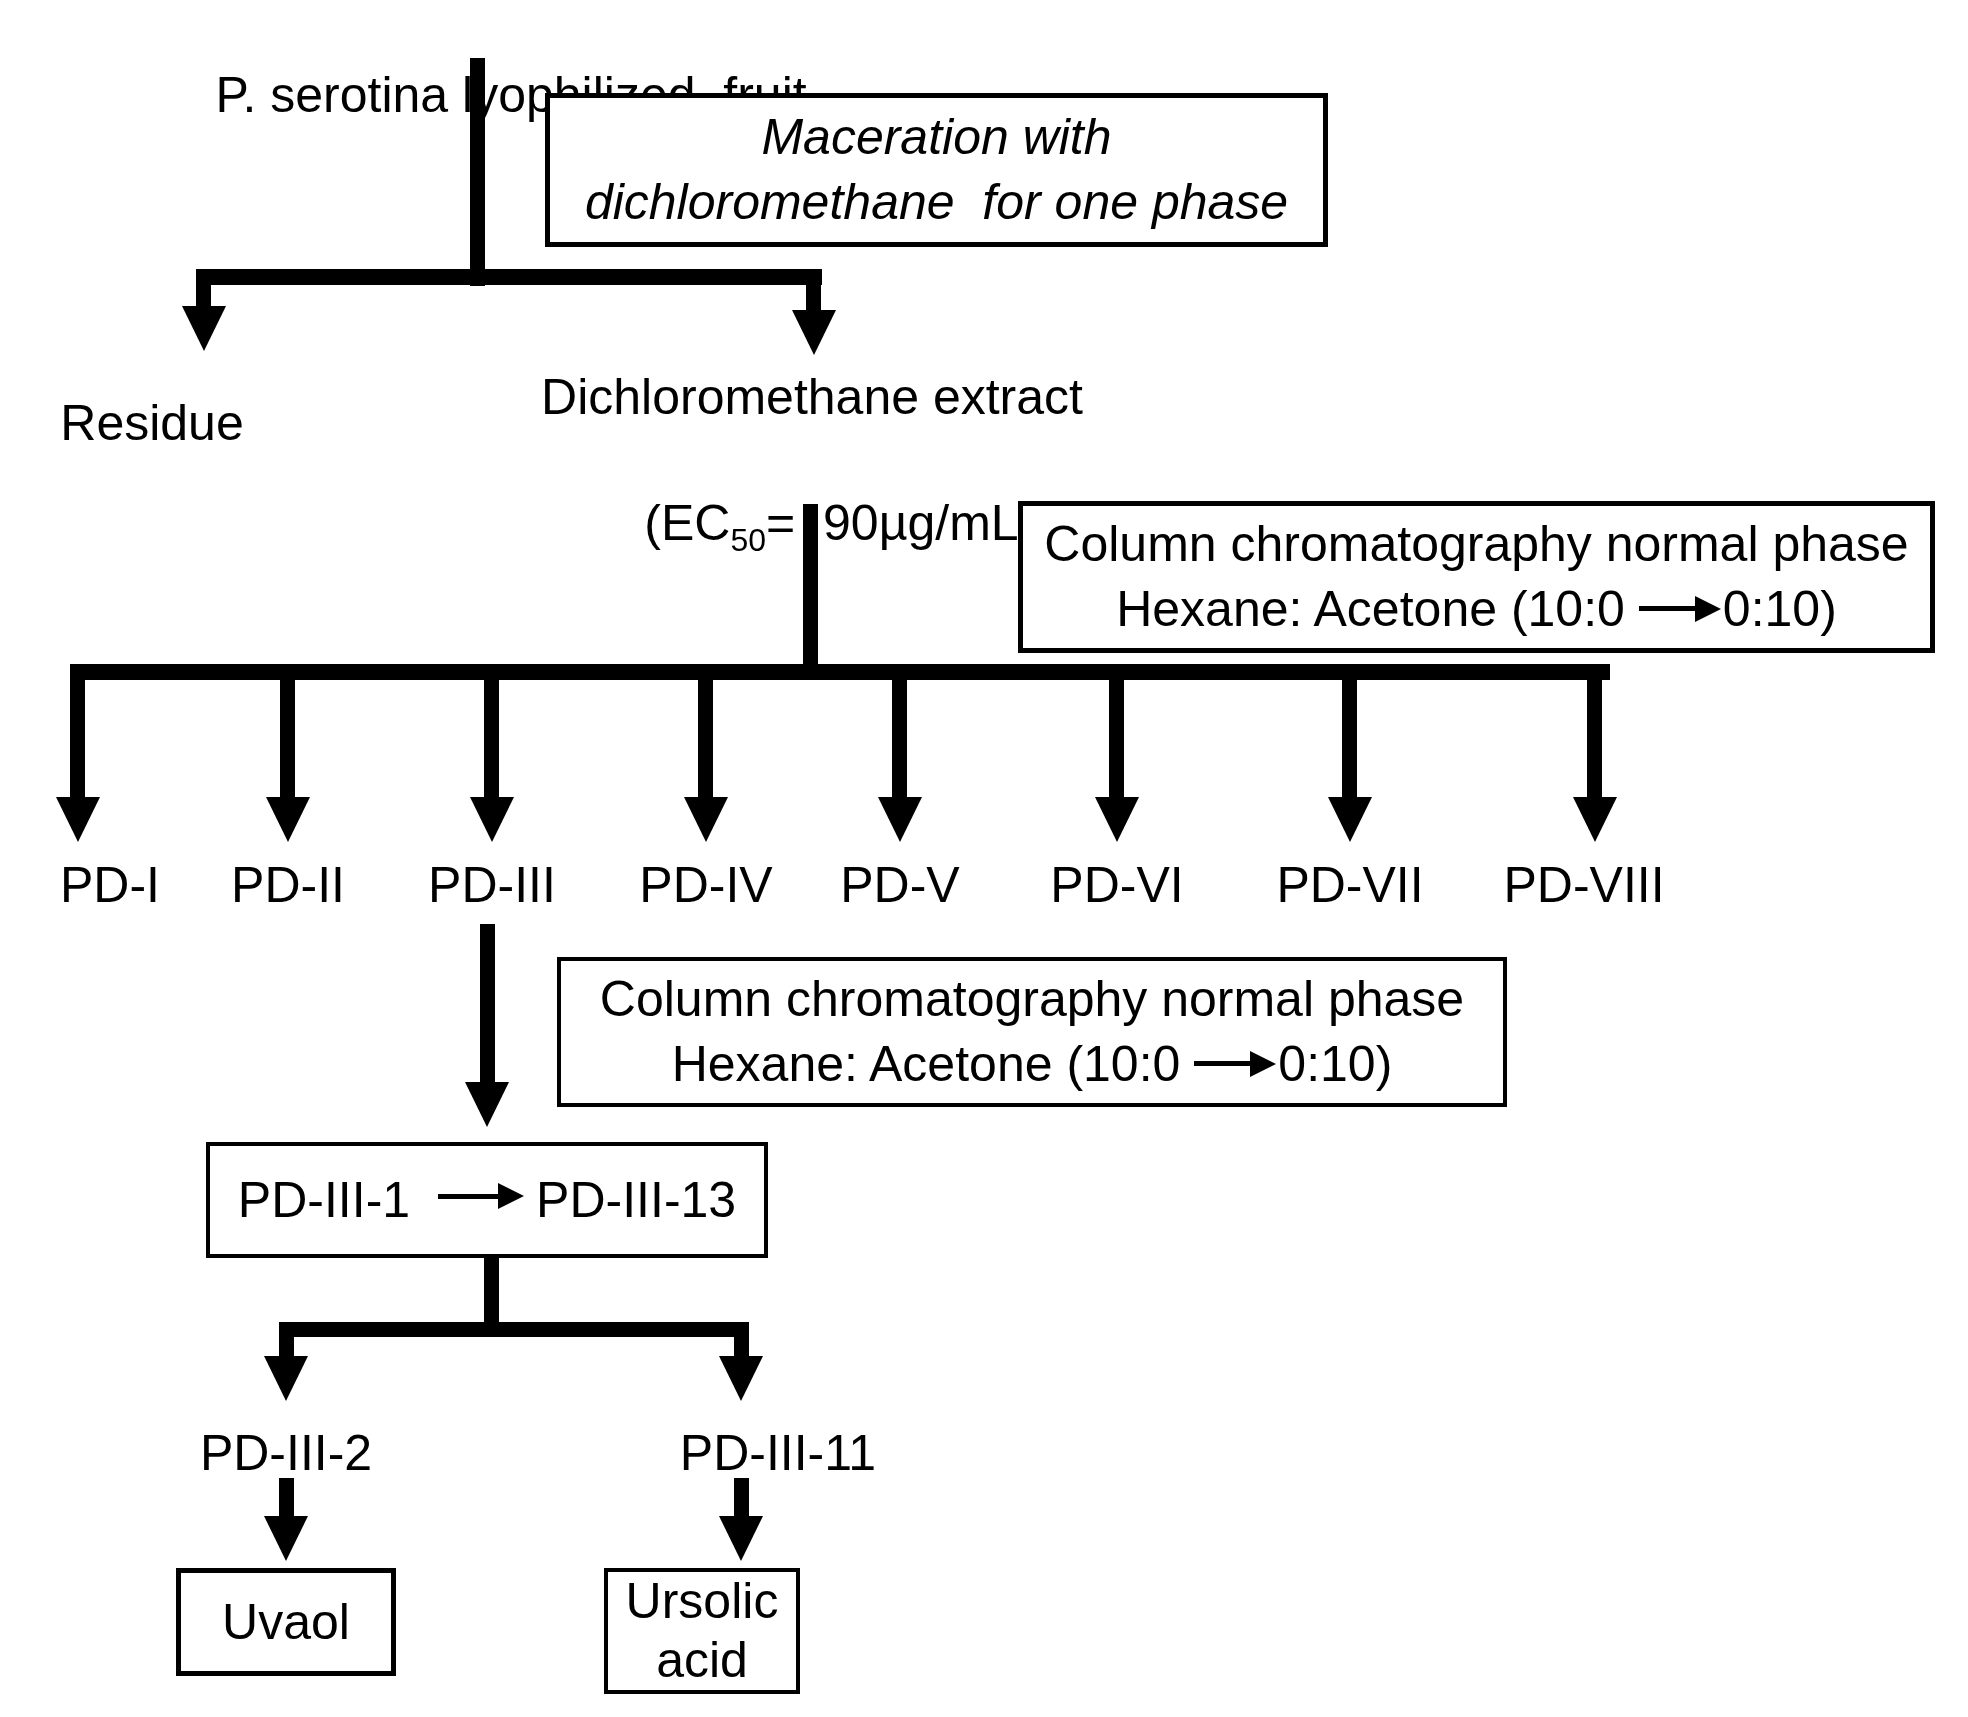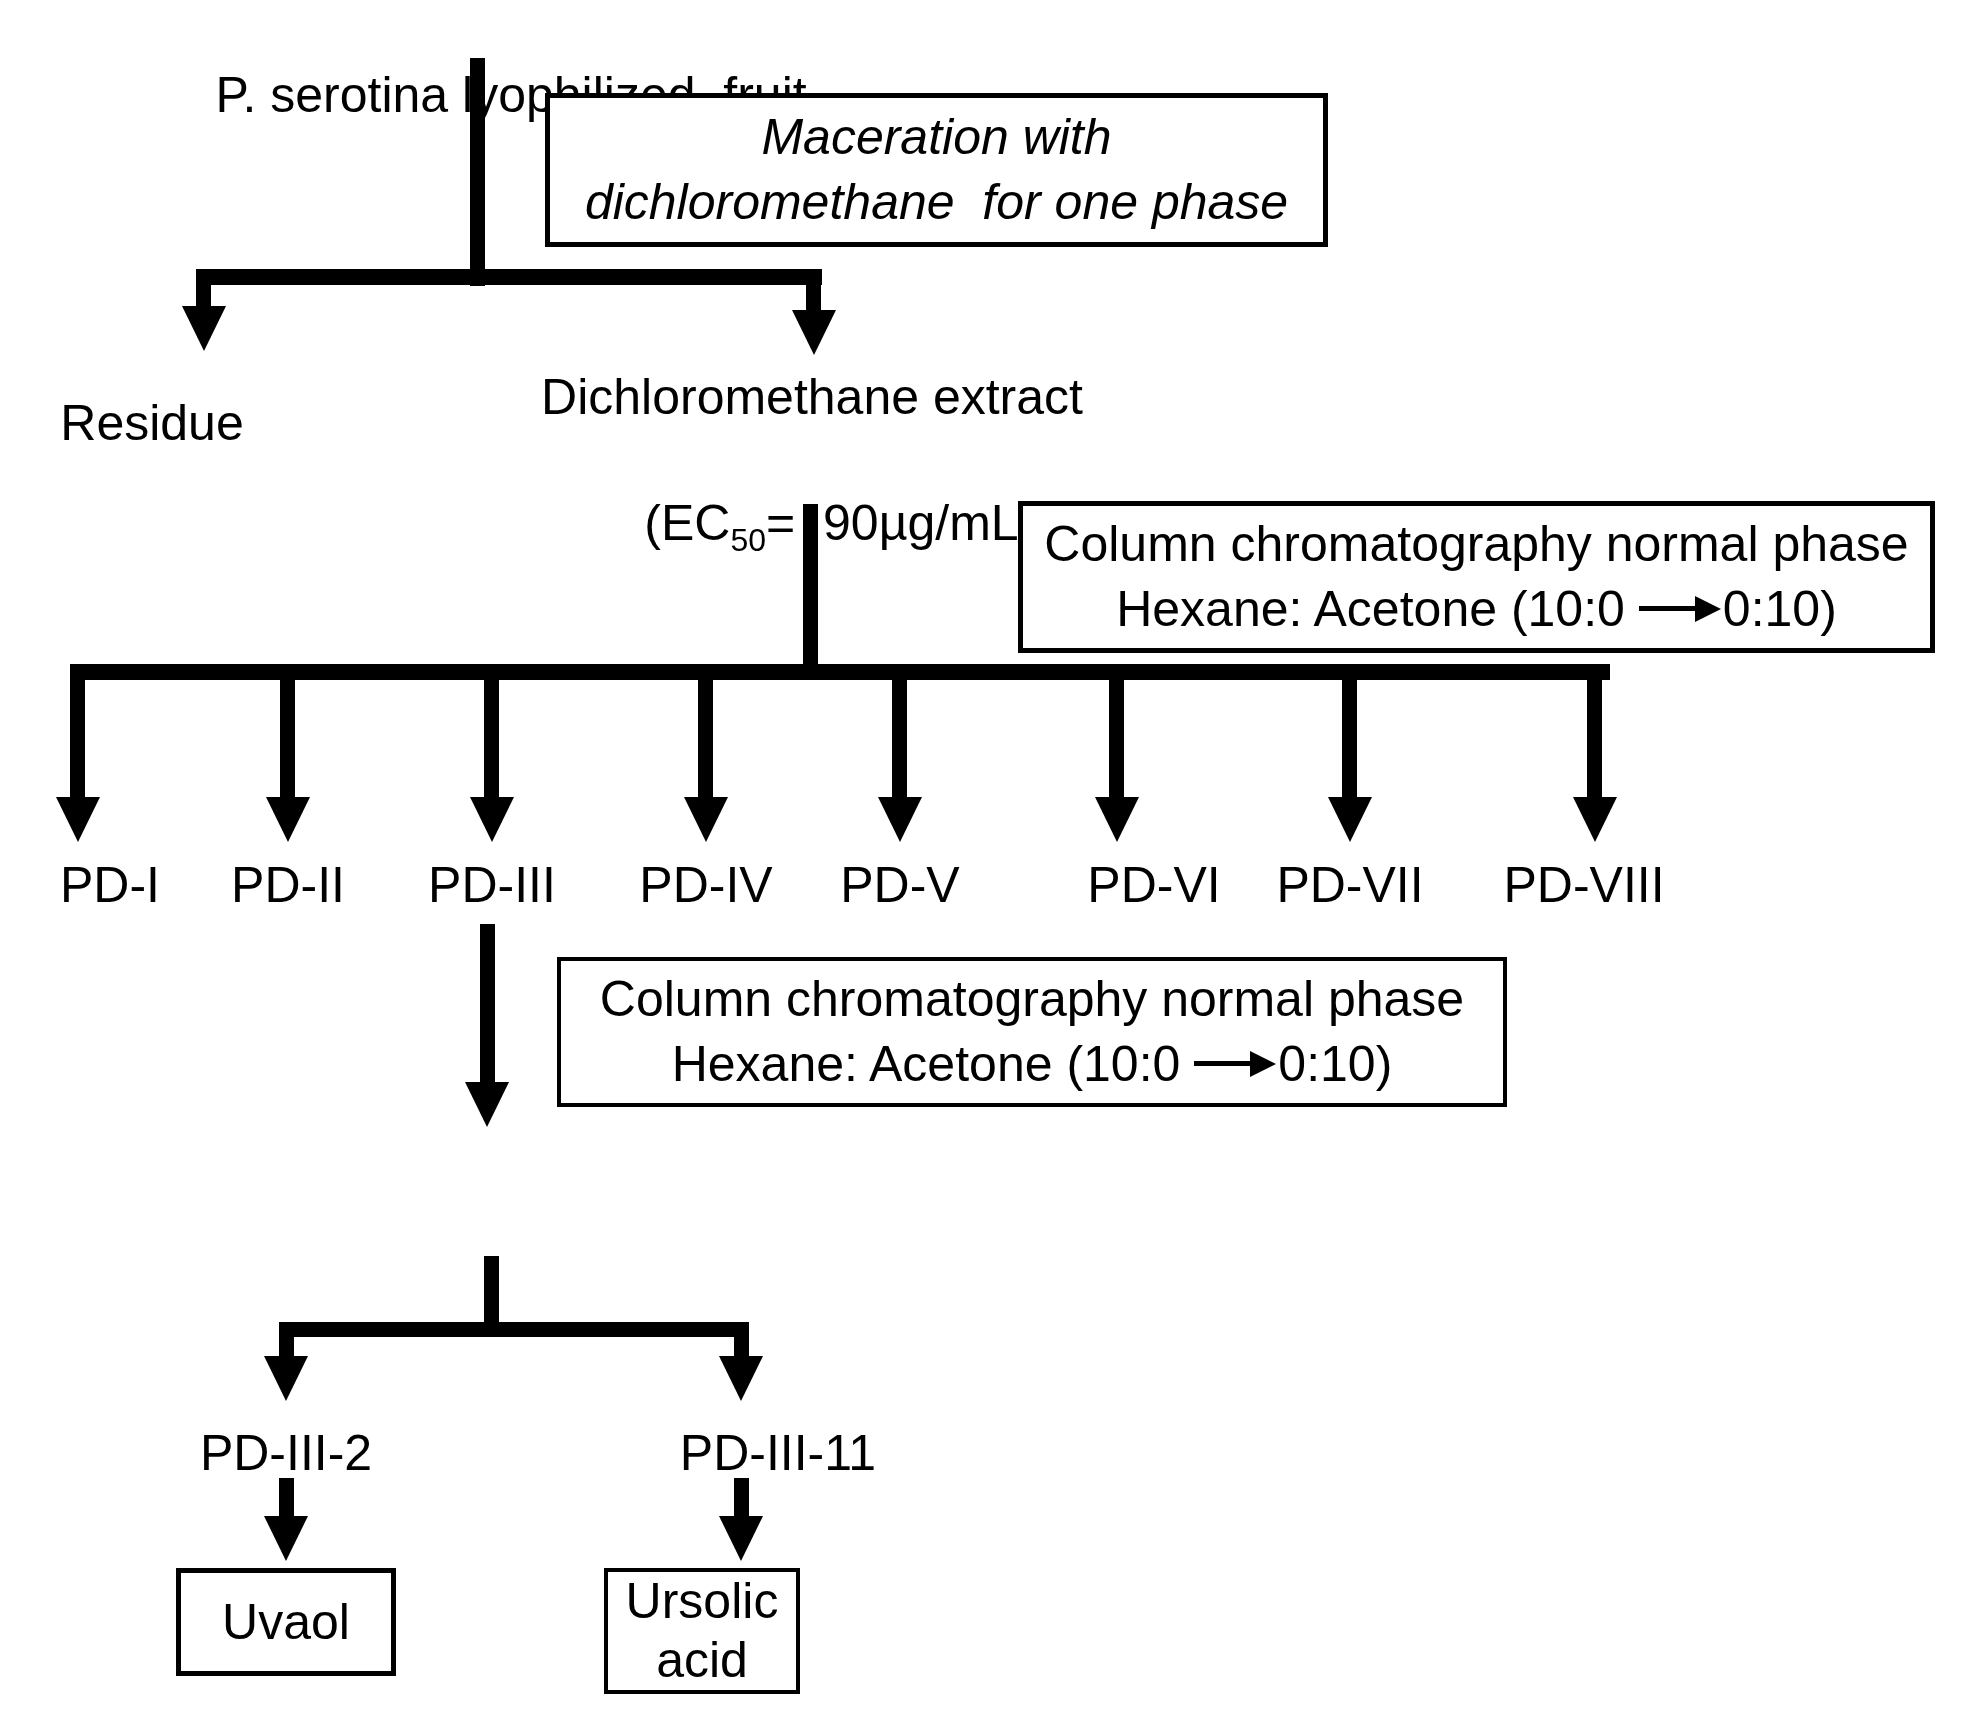--- a/index.html
+++ b/index.html
@@ -116,34 +116,39 @@
   <div class="v" style="left:1342px; top:664px; height:138px;"></div>
   <div class="head" style="left:1328px; top:797px;"></div>
   <div class="v" style="left:1587px; top:664px; height:138px;"></div>
   <div class="head" style="left:1573px; top:797px;"></div>
 
   <div class="lbl" style="left:78px; top:856px;margin-left:32px;">PD-I</div>
   <div class="lbl" style="left:288px; top:856px;">PD-II</div>
   <div class="lbl" style="left:492px; top:856px;">PD-III</div>
   <div class="lbl" style="left:706px; top:856px;">PD-IV</div>
   <div class="lbl" style="left:900px; top:856px;">PD-V</div>
-  <div class="lbl" style="left:1117px; top:856px;margin-left:37px;">PD-VI</div>
+  <div class="lbl" style="left:1117px; top:856px;">PD-VI</div>
   <div class="lbl" style="left:1350px; top:856px;">PD-VII</div>
   <div class="lbl" style="left:1584px; top:856px;">PD-VIII</div>
 
   <div class="v" style="left:480px; top:924px; height:162px;"></div>
   <div class="head" style="left:465px; top:1082px;"></div>
 
   <div class="box thin" style="left:557px; top:957px; width:950px; height:150px;">
     <div class="txt">Column chromatography normal phase</div>
     <div>
       <span class="txt">Hexane: Acetone (10:0</span><span class="thinarrow" style="width:58px;"></span><span class="txt">0:10)</span>
     </div>
   </div>
 
+  <div class="box thin row" style="left:206px; top:1142px; width:562px; height:116px;">
+    <span class="txt">PD-III-1</span>
+      <span class="thinarrow" style="width:62px; margin:0 36px 8px 28px;"></span>
+      <span class="txt">PD-III-13</span>
+  </div>
 
   <div class="v" style="left:484px; top:1256px; height:68px;"></div>
 
   <div class="h" style="left:279px; top:1322px; width:470px; height:15px;"></div>
   <div class="v" style="left:279px; top:1322px; height:40px;"></div>
   <div class="head" style="left:264px; top:1356px;"></div>
   <div class="v" style="left:734px; top:1322px; height:40px;"></div>
   <div class="head" style="left:719px; top:1356px;"></div>
 
   <div class="lbl" style="left:286px; top:1424px;">PD-III-2</div>

